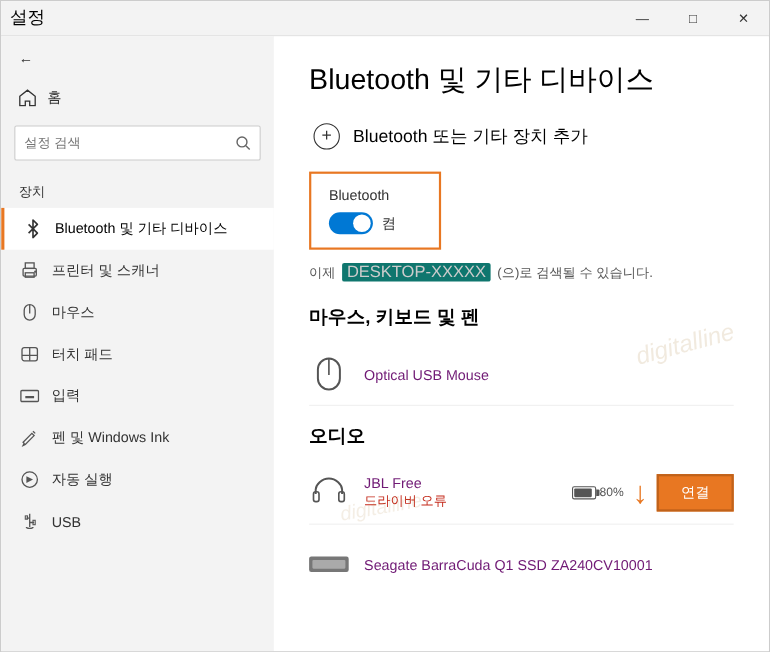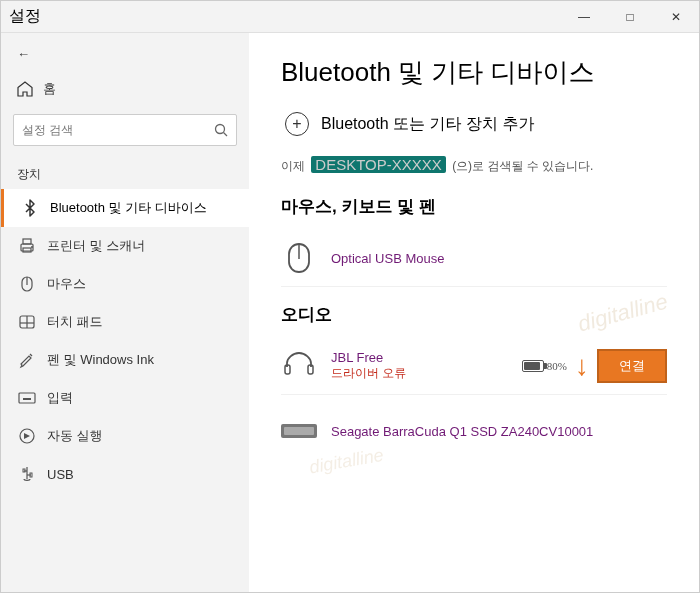--- a/index.html
+++ b/index.html
@@ -314,21 +314,20 @@
 
     .device-sub {
       font-size: 12px;
       color: #c42b1c;
     }
 
     .device-actions {
       display: flex;
       align-items: center;
       gap: 8px;
-      font-family: Liberation Serif, serif;
     }
 
     .battery-icon {
       display: flex;
       align-items: center;
       gap: 3px;
       font-size: 11px;
       color: #555;
     }
 
@@ -502,44 +501,44 @@
             <rect x="2" y="2" width="14" height="12" rx="2" stroke="#555" stroke-width="1.2"></rect>
             <line x1="9" y1="2" x2="9" y2="14" stroke="#555" stroke-width="1.2"></line>
             <line x1="2" y1="9" x2="16" y2="9" stroke="#555" stroke-width="1.2"></line>
           </svg>
         </span>
         <span class="item-label">터치 패드</span>
       </div>
 
       <div class="sidebar-item">
         <span class="item-icon">
-          <svg width="16" height="18" viewBox="0 0 16 18" fill="none">
-            <path d="M3 14L2 16l2-1 8-8-2-2-8 8z" stroke="#555" stroke-width="1.2"></path>
-            <path d="M11 3l2 2" stroke="#555" stroke-width="1.2"></path>
-          </svg>
-        </span>
-        <span class="item-label">펜 및 Windows Ink</span>
-      </div>
-
-      <div class="sidebar-item">
-        <span class="item-icon">
           <svg width="18" height="14" viewBox="0 0 18 14" fill="none">
             <rect x="1" y="2" width="16" height="10" rx="1" stroke="#555" stroke-width="1.2"></rect>
             <line x1="4" y1="5" x2="4" y2="5" stroke="#555" stroke-width="2"></line>
             <line x1="7" y1="5" x2="7" y2="5" stroke="#555" stroke-width="2"></line>
             <line x1="10" y1="5" x2="10" y2="5" stroke="#555" stroke-width="2"></line>
             <line x1="13" y1="5" x2="13" y2="5" stroke="#555" stroke-width="2"></line>
             <line x1="5" y1="8" x2="13" y2="8" stroke="#555" stroke-width="2"></line>
           </svg>
         </span>
         <span class="item-label">입력</span>
       </div>
 
       <div class="sidebar-item">
         <span class="item-icon">
+          <svg width="16" height="18" viewBox="0 0 16 18" fill="none">
+            <path d="M3 14L2 16l2-1 8-8-2-2-8 8z" stroke="#555" stroke-width="1.2"></path>
+            <path d="M11 3l2 2" stroke="#555" stroke-width="1.2"></path>
+          </svg>
+        </span>
+        <span class="item-label">펜 및 Windows Ink</span>
+      </div>
+
+      <div class="sidebar-item">
+        <span class="item-icon">
           <svg width="18" height="18" viewBox="0 0 18 18" fill="none">
             <circle cx="9" cy="9" r="7" stroke="#555" stroke-width="1.2"></circle>
             <path d="M6 6l6 3-6 3V6z" fill="#555"></path>
           </svg>
         </span>
         <span class="item-label">자동 실행</span>
       </div>
 
       <div class="sidebar-item">
         <span class="item-icon">
@@ -562,20 +561,29 @@
 
       <h1 class="page-title">Bluetooth 및 기타 디바이스</h1>
 
       
       <div class="add-device-row">
         <div class="add-icon">+</div>
         <span>Bluetooth 또는 기타 장치 추가</span>
       </div>
 
       
+      <div class="bluetooth-box">
+        <div class="bluetooth-box-label">Bluetooth</div>
+        <div class="toggle-row">
+          <div class="toggle">
+            <div class="toggle-knob"></div>
+          </div>
+          <span class="toggle-text">켬</span>
+        </div>
+      </div>
 
       <div class="discoverable-text">
         <span>이제</span>
         <span class="discoverable-blur">DESKTOP-XXXXX</span>
         <span>(으)로 검색될 수 있습니다.</span>
       </div>
 
       
       <div class="section-heading">마우스, 키보드 및 펜</div>
 

